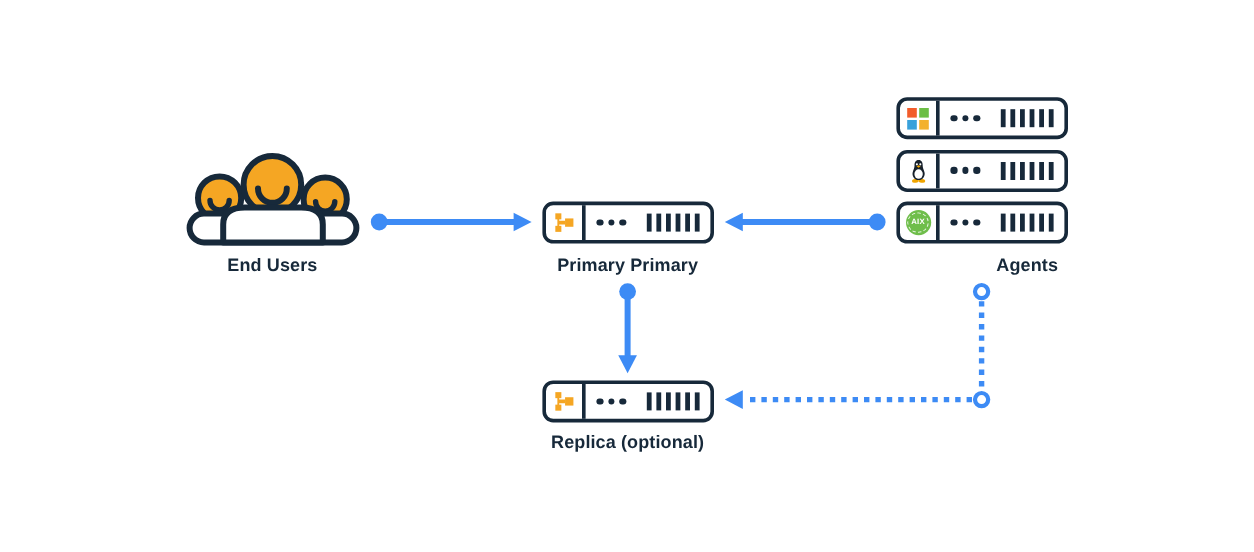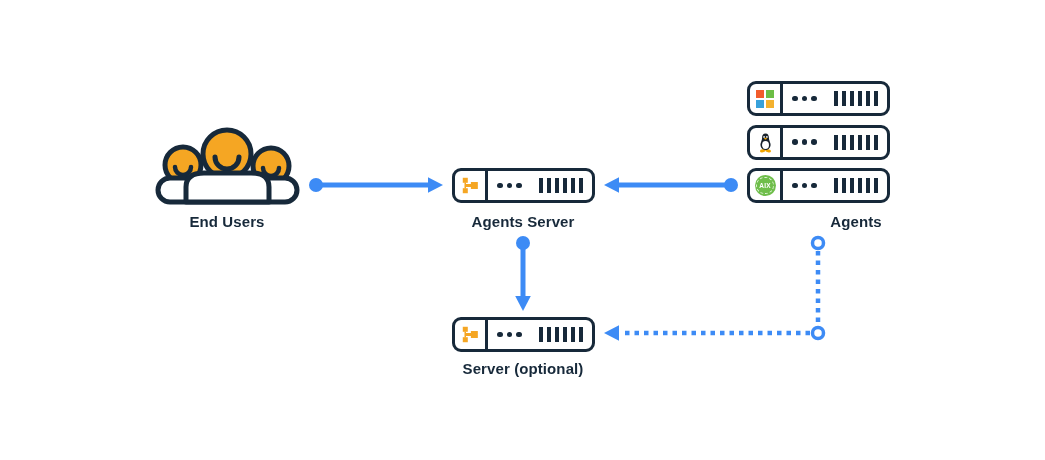--- a/index.html
+++ b/index.html
@@ -115,21 +115,21 @@
       <div class="bars">
           <span class="bar"></span>
           <span class="bar"></span>
           <span class="bar"></span>
           <span class="bar"></span>
           <span class="bar"></span>
           <span class="bar"></span>
         </div>
     </div>
   </div>
-  <div class="node-label" style="left:523px; top:213px;">Agents Server</div>
+  <div class="node-label" style="left:523px; top:213px;">Primary Primary</div>
 
   <div class="abs agents-stack" style="left:747px; top:81px;">
     <div class="server-box">
       <div class="icon-cell">
         <div class="win-logo">
             <span class="c1"></span>
             <span class="c2"></span>
             <span class="c3"></span>
             <span class="c4"></span>
           </div>
@@ -216,15 +216,15 @@
       <div class="bars">
           <span class="bar"></span>
           <span class="bar"></span>
           <span class="bar"></span>
           <span class="bar"></span>
           <span class="bar"></span>
           <span class="bar"></span>
         </div>
     </div>
   </div>
-  <div class="node-label" style="left:523px; top:360px;">Server (optional)</div>
+  <div class="node-label" style="left:523px; top:360px;">Replica (optional)</div>
 
 </div>
 
 </body></html>

